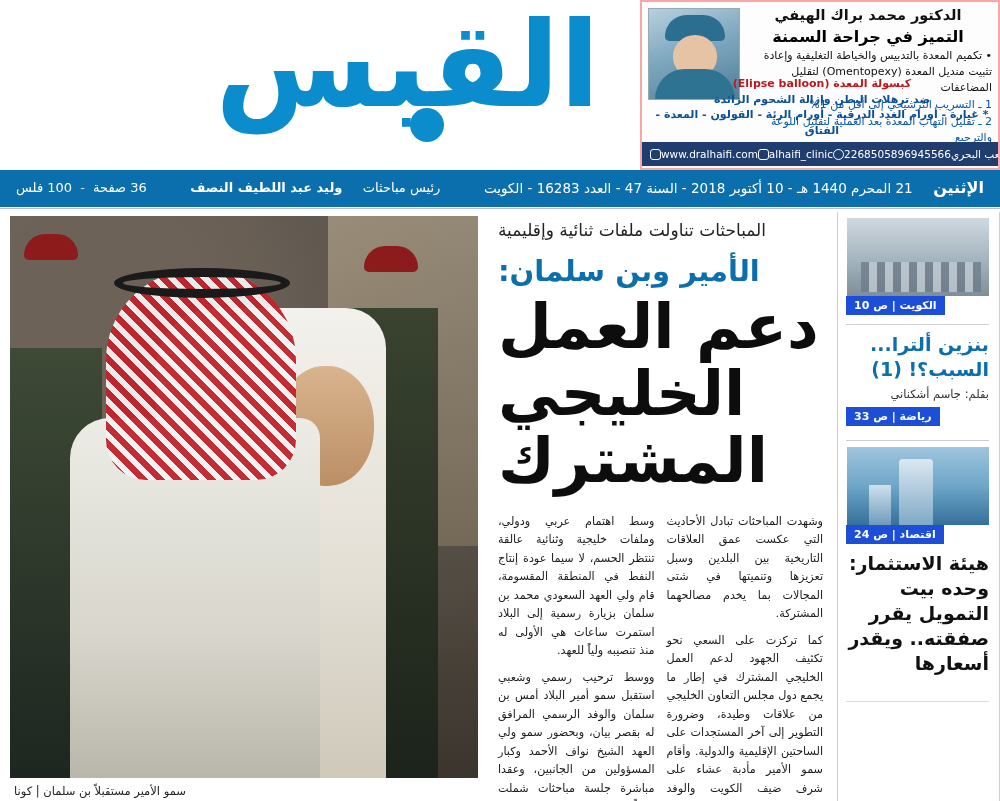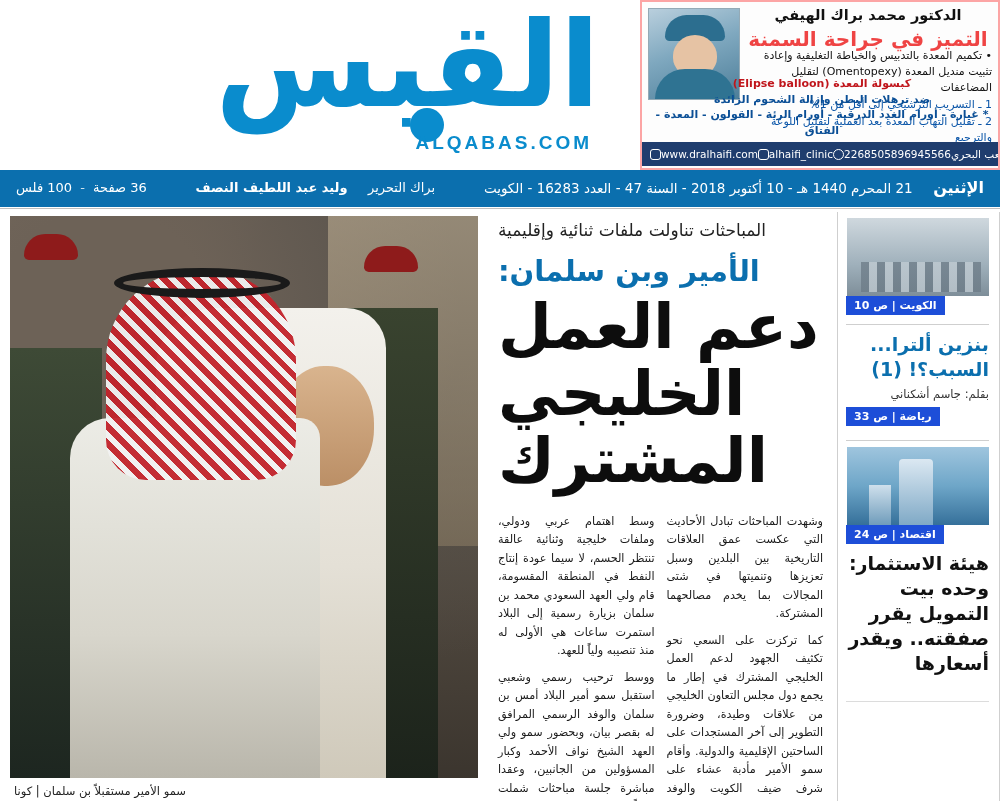--- a/index.html
+++ b/index.html
@@ -18,21 +18,21 @@
 
   
   .masthead {
     position: absolute; top: 0; left: 0;
     width: 1000px; height: 170px;
     background: #ffffff;
     display: flex; flex-direction: row-reverse;
   }
   
   .logo-area {
-    width: 640px; height: 170px;
+    width: 640px; height: 209px;
     position: relative;
     background: #ffffff;
   }
   .logo-arabic {
     position: absolute;
     top: 4px; right: 40px;
     font-size: 118px;
     font-weight: bold;
     color: #0a8ccd;
     line-height: 1.05;
@@ -71,21 +71,21 @@
     position: absolute;
     top: 4px; right: 6px;
     width: 248px;
     text-align: center;
     direction: rtl;
   }
   .ad-head .l1 {
     font-size: 14.5px; font-weight: bold; color: #111; line-height: 1.35;
   }
   .ad-head .l2 {
-    font-size: 20px; font-weight: bold; color: #ef4444; line-height: 1.35;
+    font-size: 16px; font-weight: bold; color: #000000; line-height: 1.35;
   }
   .ad-doctor-photo {
     position: absolute;
     top: 6px; left: 6px;
     width: 92px; height: 92px;
     background: linear-gradient(160deg,#b9cfdd 0%, #7fa8bf 45%, #4d7e99 100%);
     border: 1px solid #94aab6;
     overflow: hidden;
   }
   .ad-doctor-photo .cap {
@@ -404,21 +404,21 @@
     </div>
   </div>
 
   <div class="infobar">
     <div class="seg">
       <span class="day">الإثنين</span>
       <span class="sep">&nbsp;</span>
       <span class="date">21 المحرم 1440 هـ - 10 أكتوبر 2018 - السنة 47 - العدد 16283 - الكويت</span>
     </div>
     <div class="seg">
-      <span>براك التحرير</span>
+      <span>رئيس مباحثات</span>
       <span class="sep">&nbsp;</span>
       <span style="font-weight:bold">وليد عبد اللطيف النصف</span>
     </div>
     <div class="seg">
       <span>36 صفحة</span>
       <span class="sep">-</span>
       <span>100 فلس</span>
     </div>
   </div>
   <div class="rule-blue"></div>

